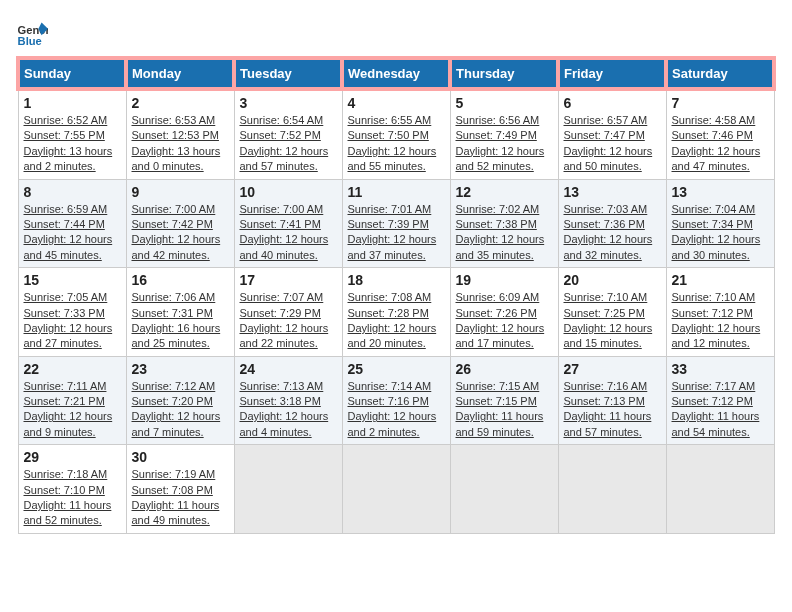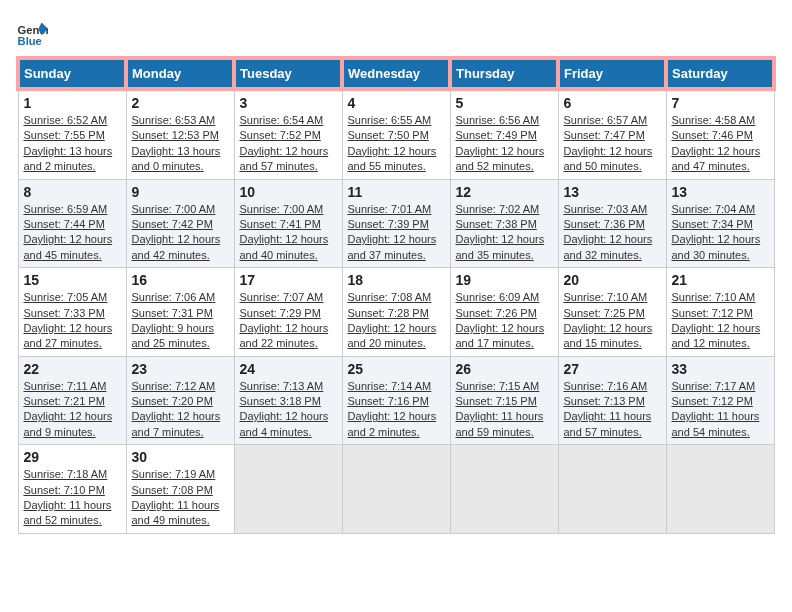--- a/index.html
+++ b/index.html
@@ -245,21 +245,21 @@
           <div>Sunrise: 7:05 AM</div>
           <div>Sunset: 7:33 PM</div>
           <div>Daylight: 12 hours and 27 minutes.</div>
         </div>
       </td>
         <td>
         <span class="day-number">16</span>
         <div class="day-info">
           <div>Sunrise: 7:06 AM</div>
           <div>Sunset: 7:31 PM</div>
-          <div>Daylight: 9 hours and 25 minutes.</div>
+          <div>Daylight: 16 hours and 25 minutes.</div>
         </div>
       </td>
         <td>
         <span class="day-number">17</span>
         <div class="day-info">
           <div>Sunrise: 7:07 AM</div>
           <div>Sunset: 7:29 PM</div>
           <div>Daylight: 12 hours and 22 minutes.</div>
         </div>
       </td>

